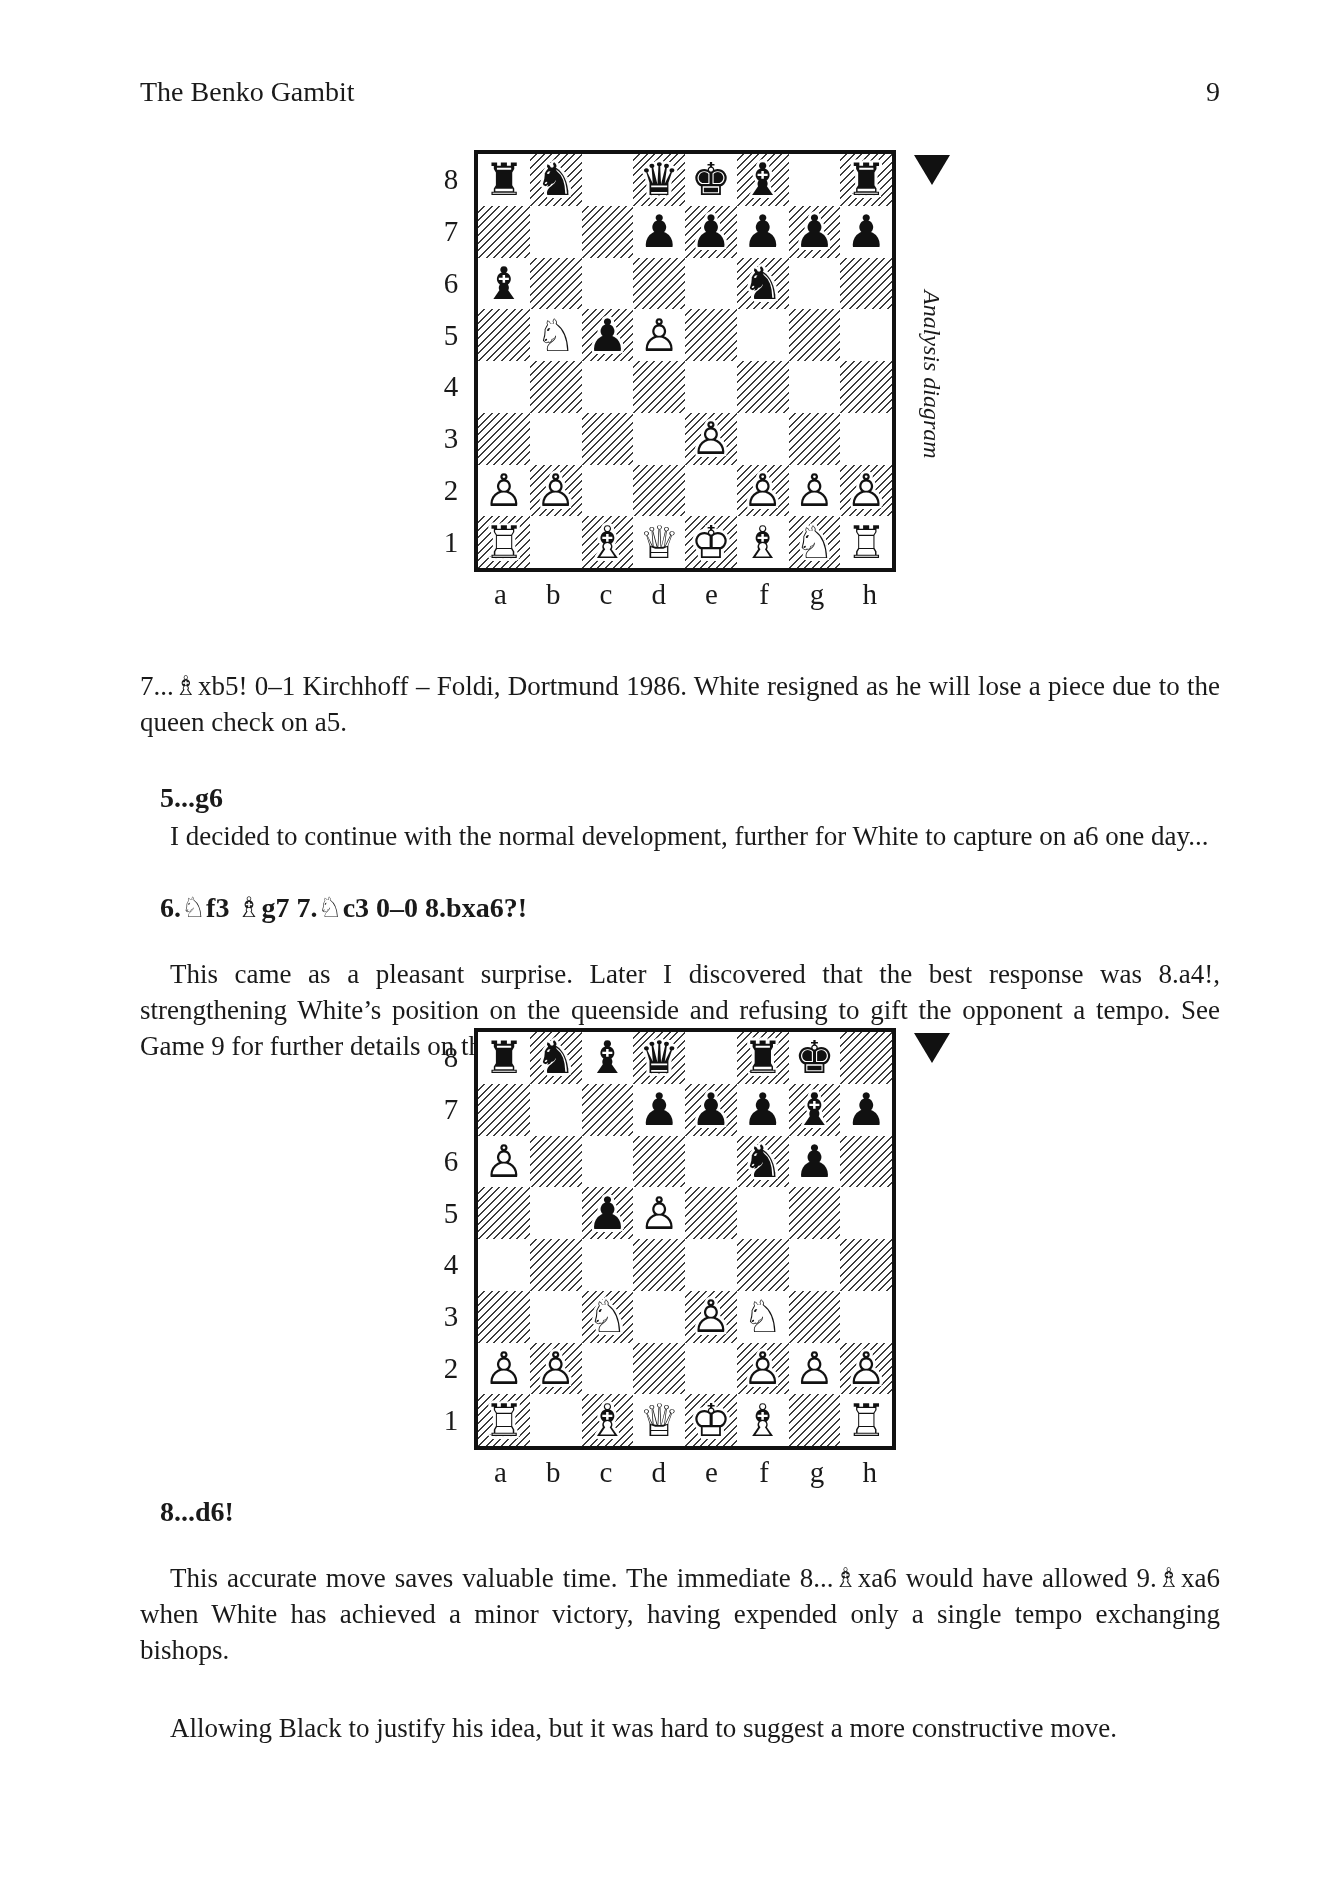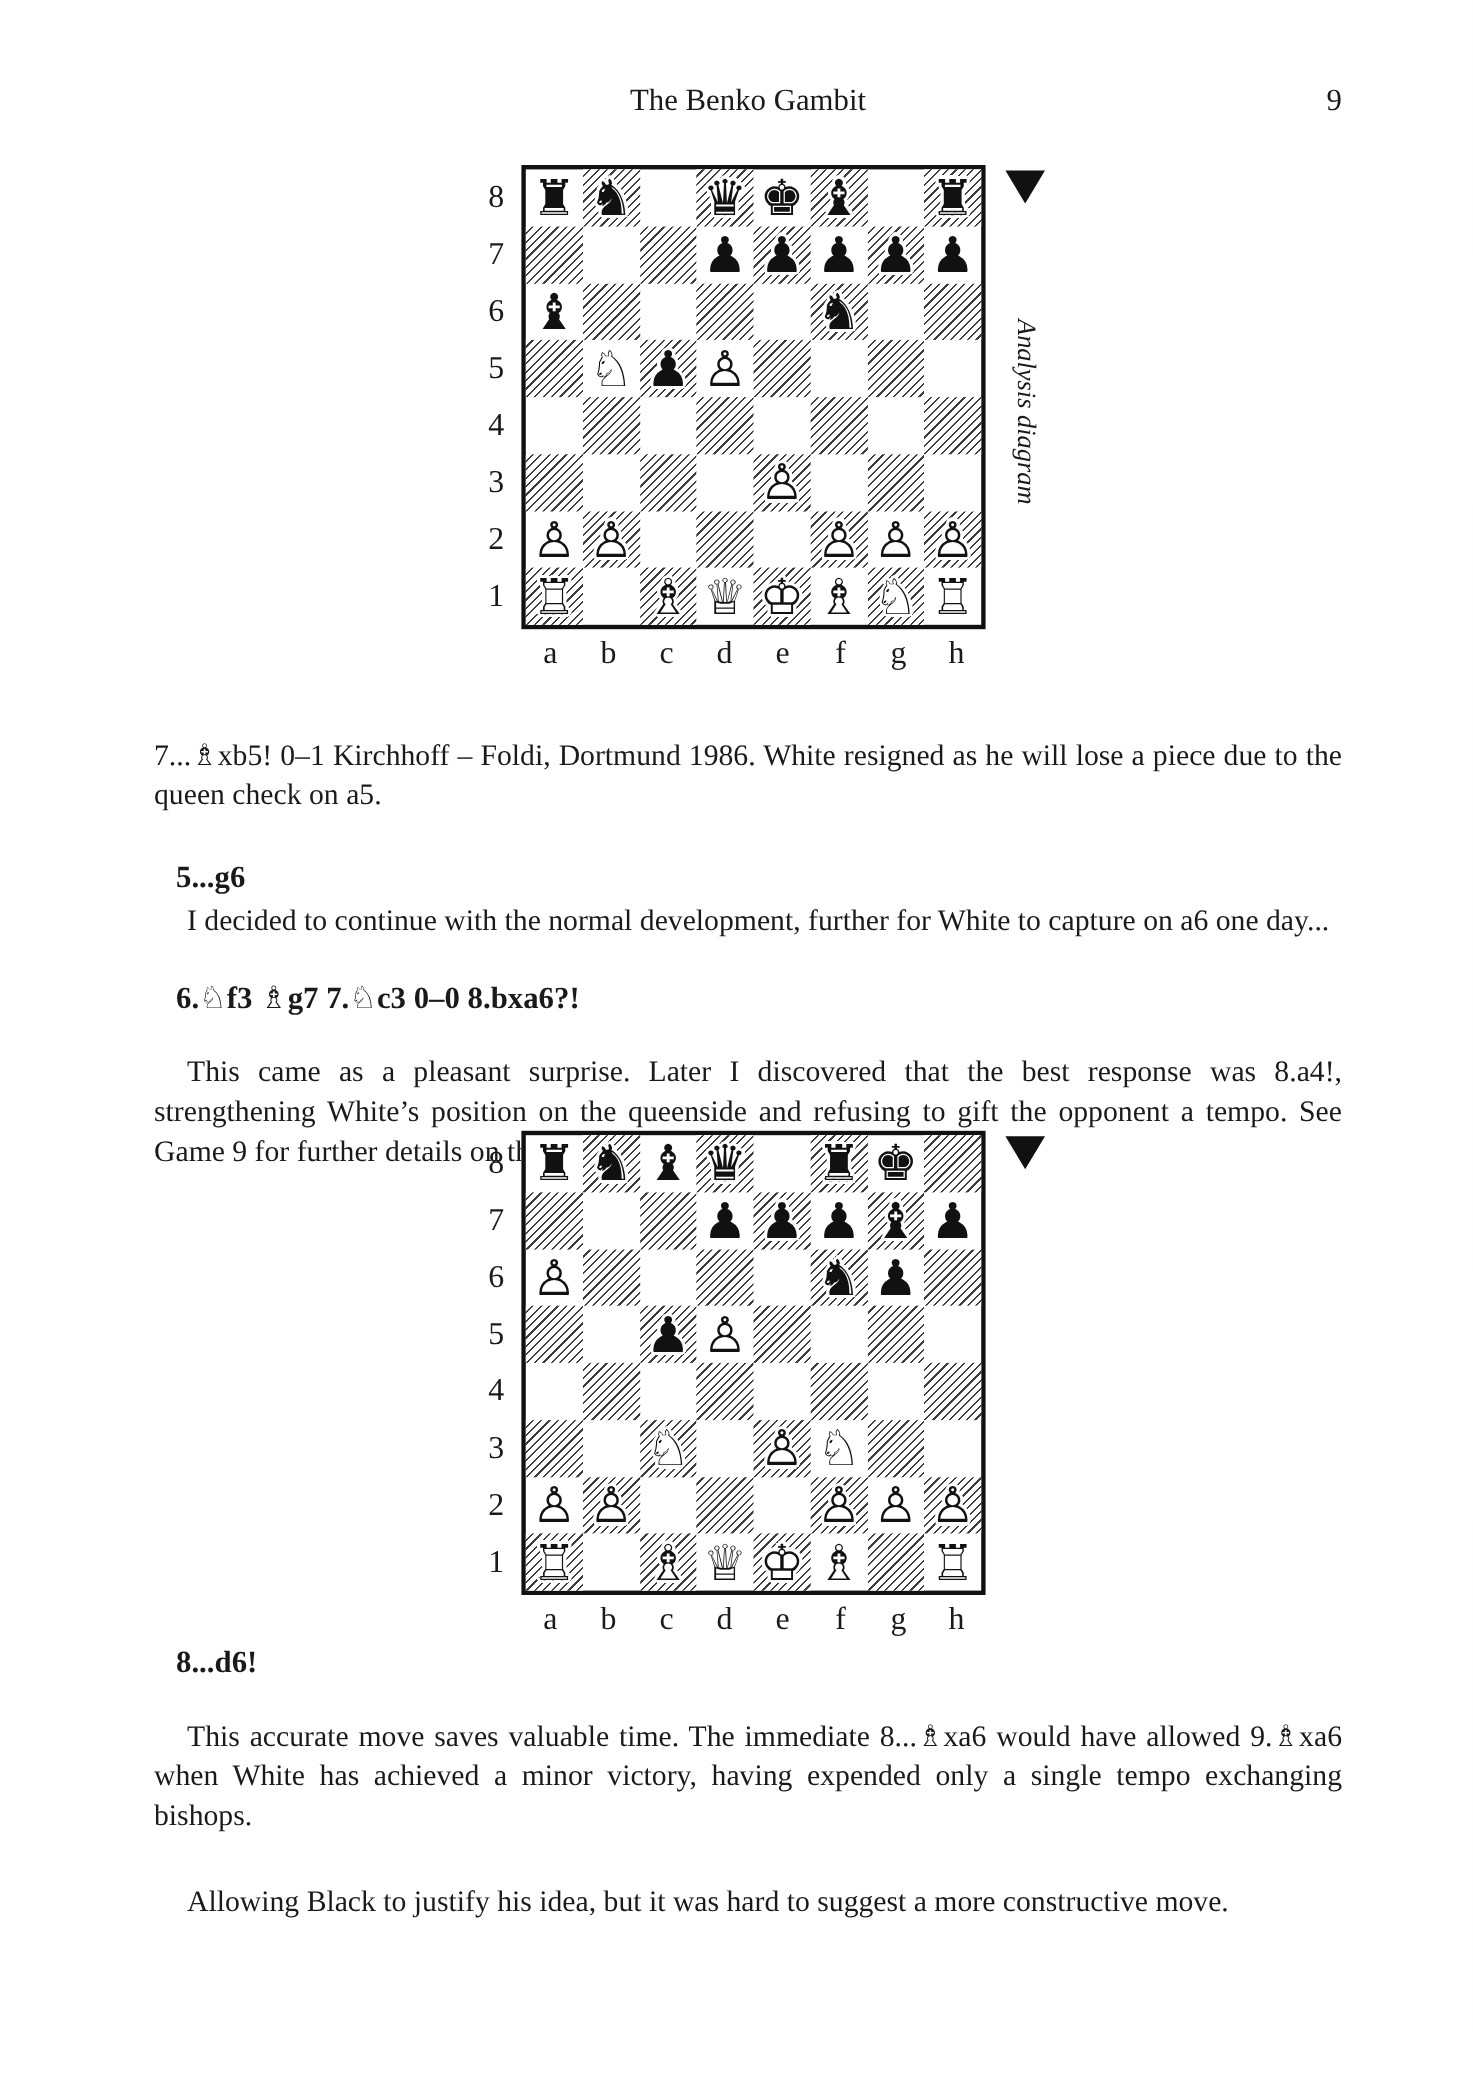--- a/index.html
+++ b/index.html
@@ -7,21 +7,21 @@
     position:relative;
     width:1339px;height:1890px;
     margin:0 auto;
     background:#ffffff;
     font-family:"Liberation Serif","DejaVu Serif","DejaVu Sans",serif;
     color:#1a1a1a;
     overflow:hidden;
   }
   
   .header{position:absolute;left:140px;top:76px;width:1080px;font-size:28px;}
-  .header-title{text-align:center;}
+  .header-title{}
   .page-number{position:absolute;right:0;top:0;}
 
   
   .tblock{position:absolute;left:140px;width:1080px;font-size:27px;line-height:36px;}
   .tblock.just{text-align:justify;margin-top:28px;}
   .tblock.indent{text-indent:30px;}
   .mv-head{font-weight:bold;font-size:28px;margin-left:20px;}
 
   
   .diagram{

